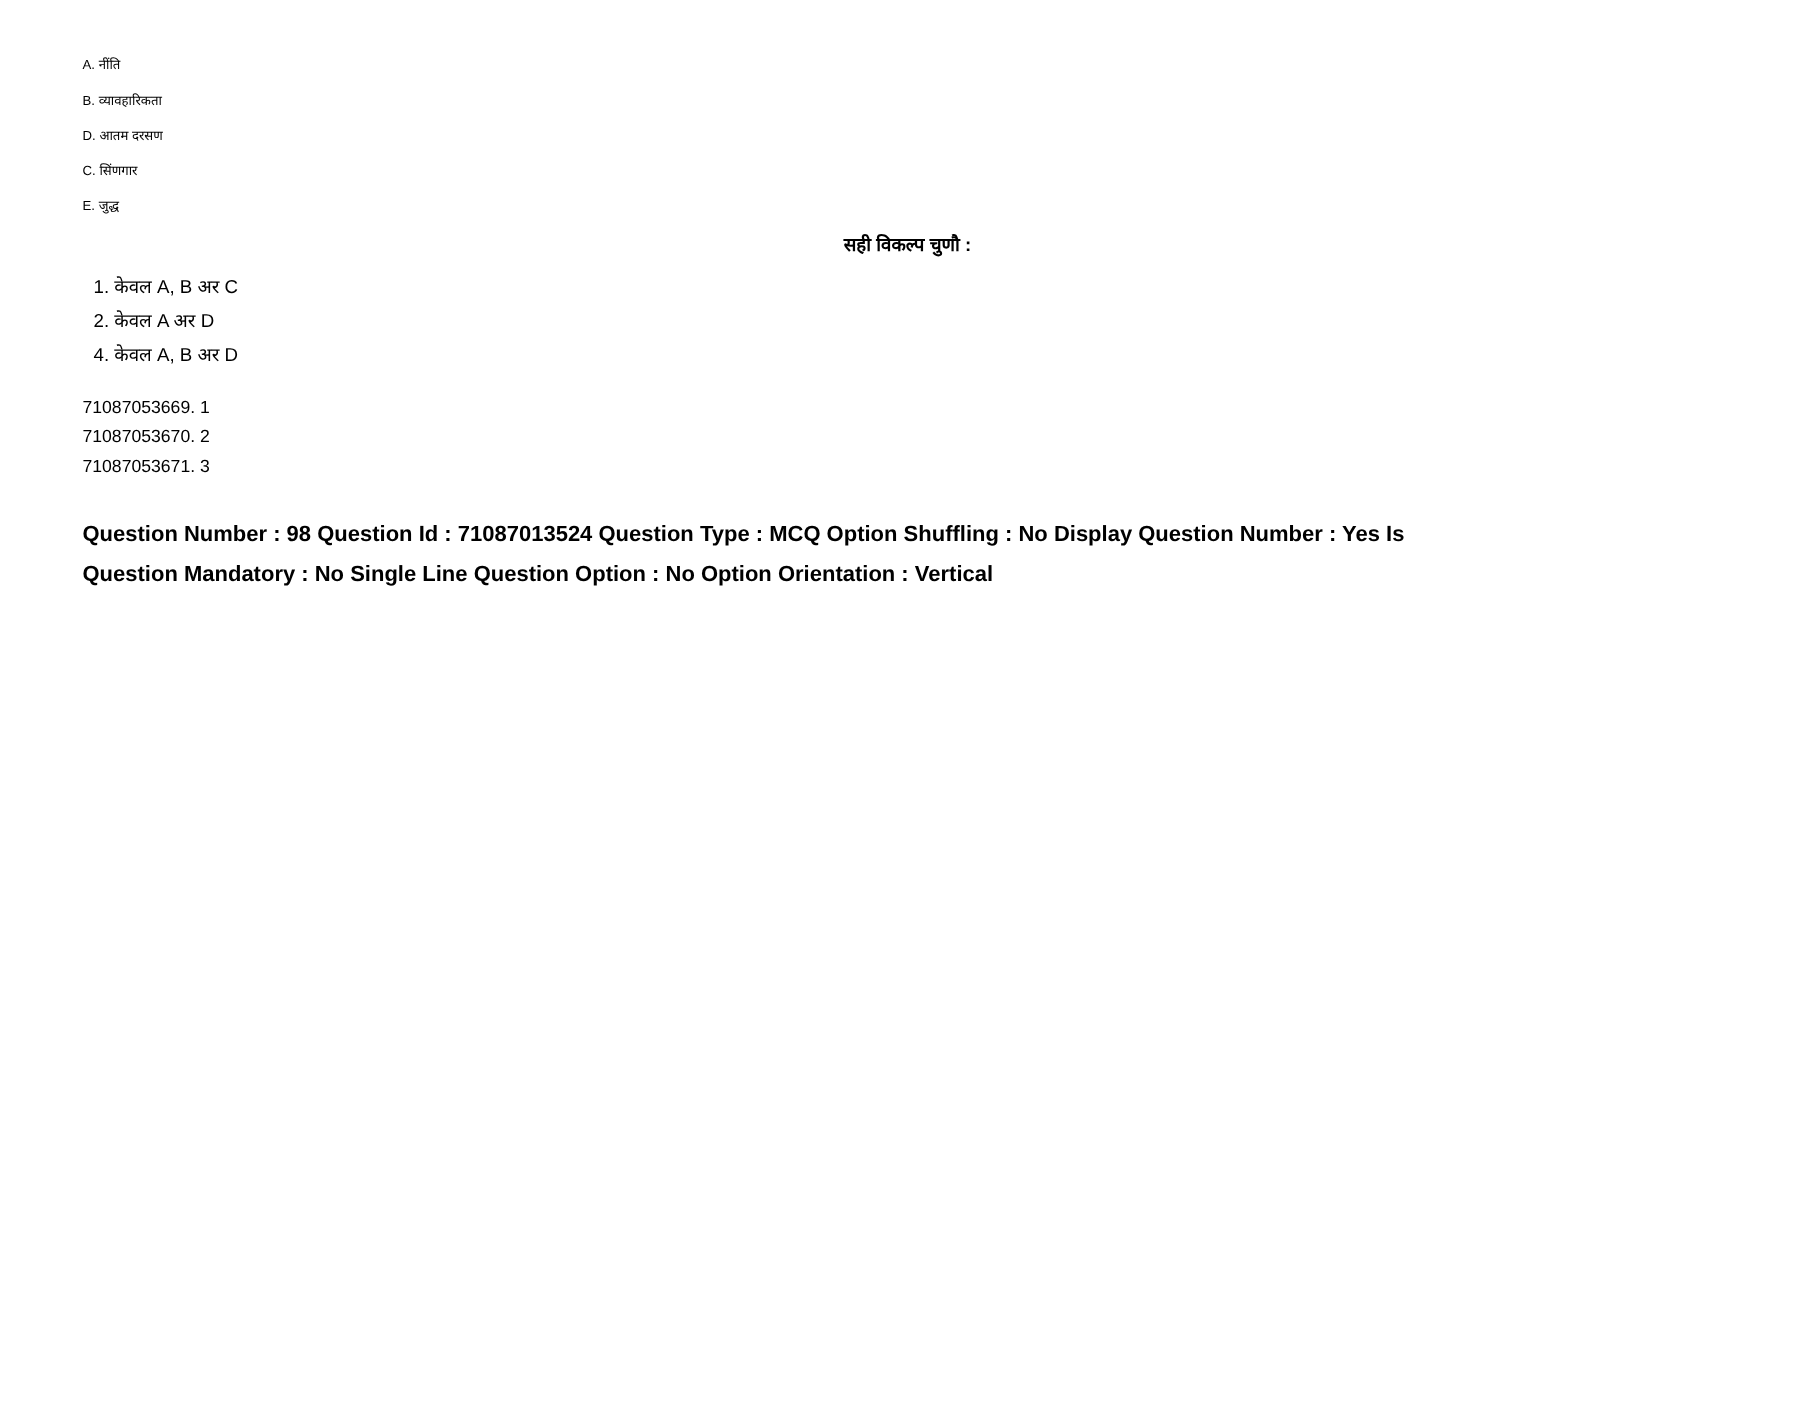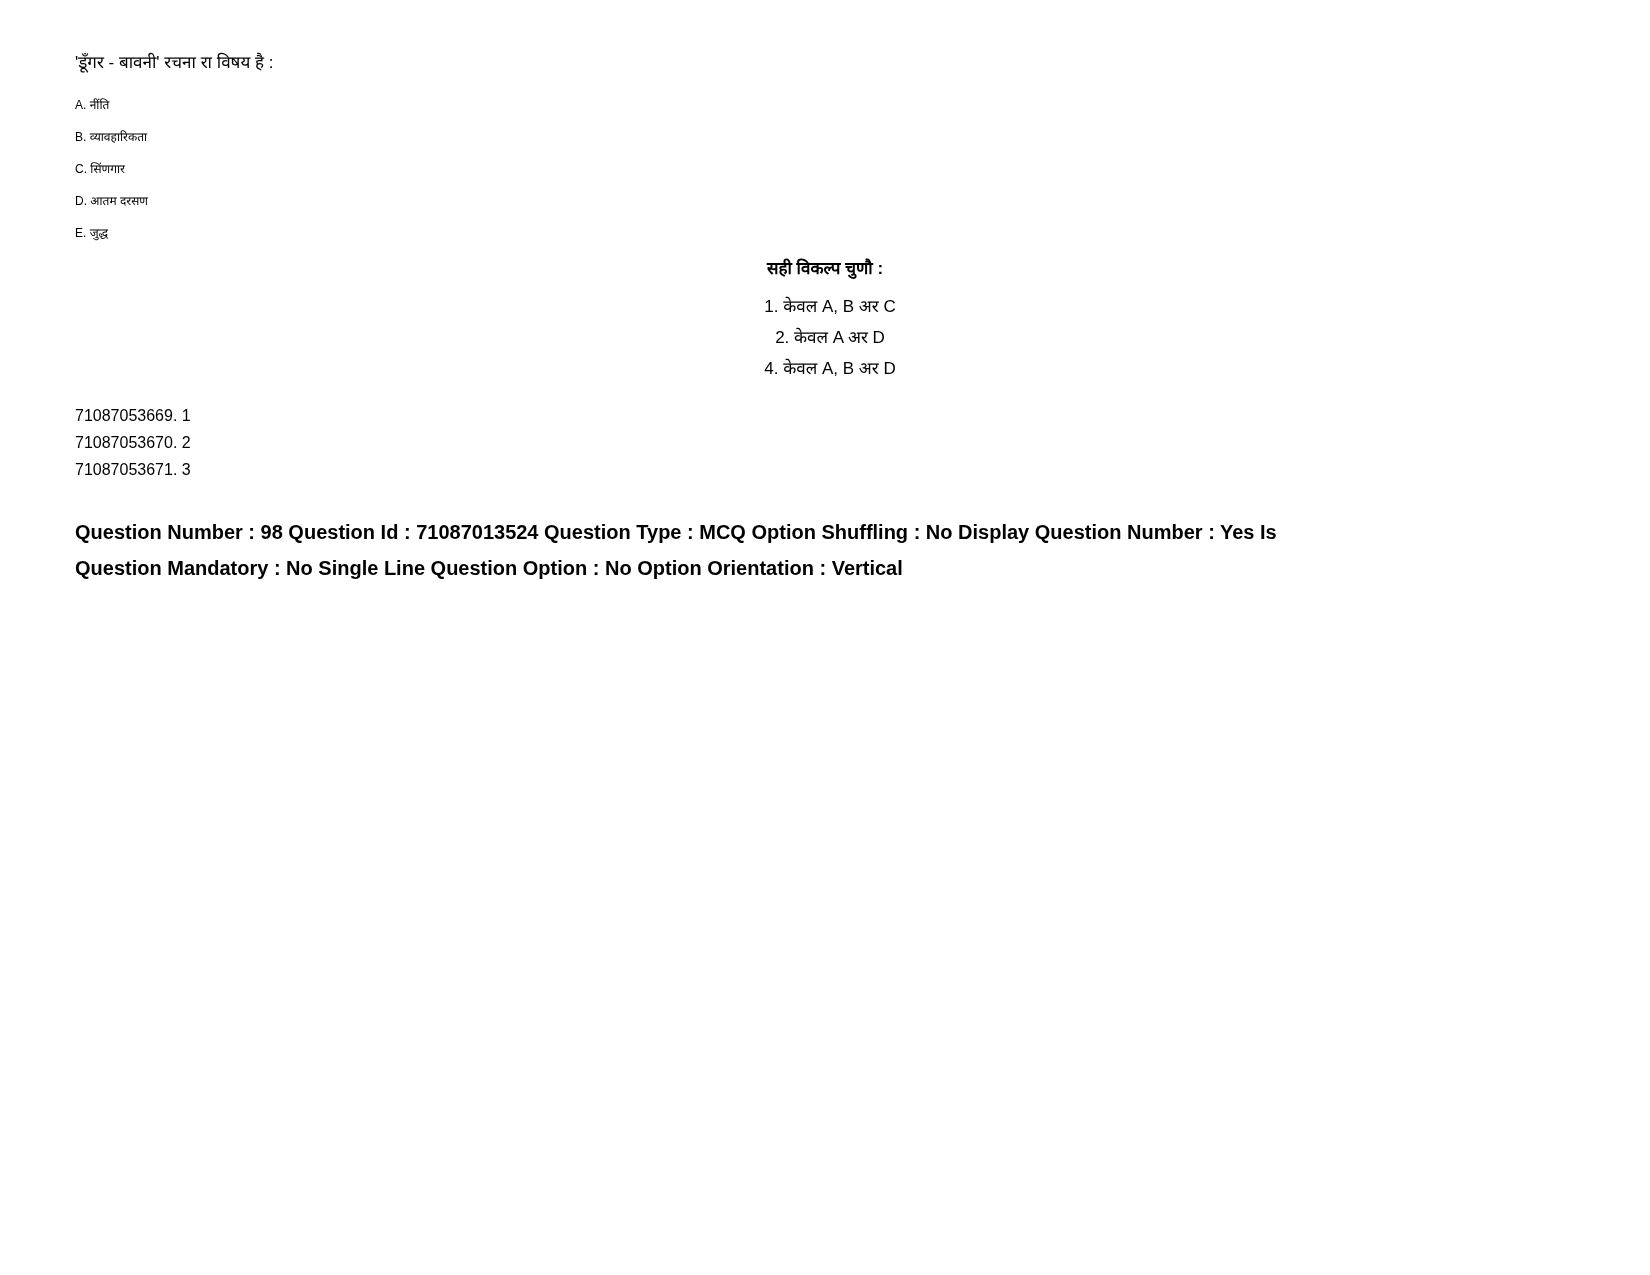--- a/index.html
+++ b/index.html
@@ -31,21 +31,20 @@
       font-weight: bold;
       margin-top: 10px;
       margin-bottom: 14px;
       text-align: center;
     }
     .numbered-option {
       font-size: 17px;
       margin-left: 10px;
       margin-bottom: 4px;
       line-height: 1.6;
-      text-align: center;
     }
     .options-section {
       margin-top: 20px;
       margin-bottom: 6px;
     }
     .options-label {
       font-size: 16px;
       font-weight: bold;
       margin-bottom: 4px;
     }
@@ -58,34 +57,33 @@
       font-size: 20px;
       line-height: 1.8;
       font-weight: bold;
     }
   </style>
 </head>
 <body>
 
 <div>
 
-  <div class="question-text">'डूँगर - बावनी' रचना रा विषय है :</div>
 
   <div>
     <div class="option-item">
       <span>A. </span><span>नींति</span>
     </div>
     <div class="option-item">
       <span>B. </span><span>व्यावहारिकता</span>
     </div>
     <div class="option-item">
-      <span>C. </span><span>सिंणगार</span>
+      <span>D. </span><span>आतम दरसण</span>
     </div>
     <div class="option-item">
-      <span>D. </span><span>आतम दरसण</span>
+      <span>C. </span><span>सिंणगार</span>
     </div>
     <div class="option-item">
       <span>E.  </span><span>जुद्ध</span>
     </div>
   </div>
 
   <div class="select-correct">सही विकल्प चुणौ :</div>
 
   <div>
     <div class="numbered-option">1. केवल A, B अर C</div>

